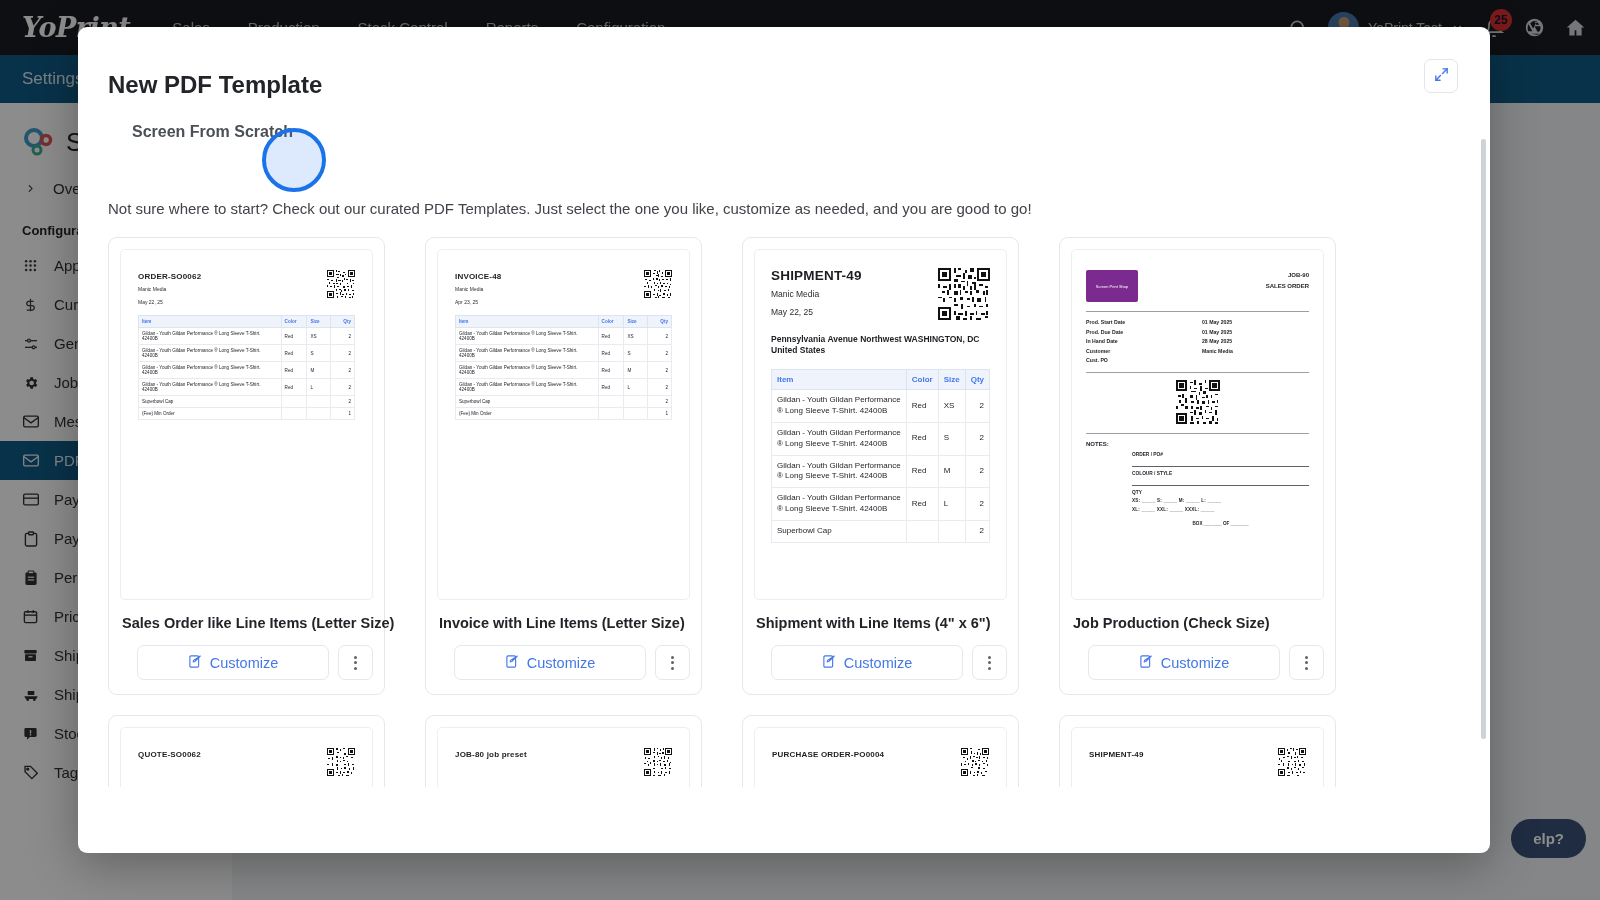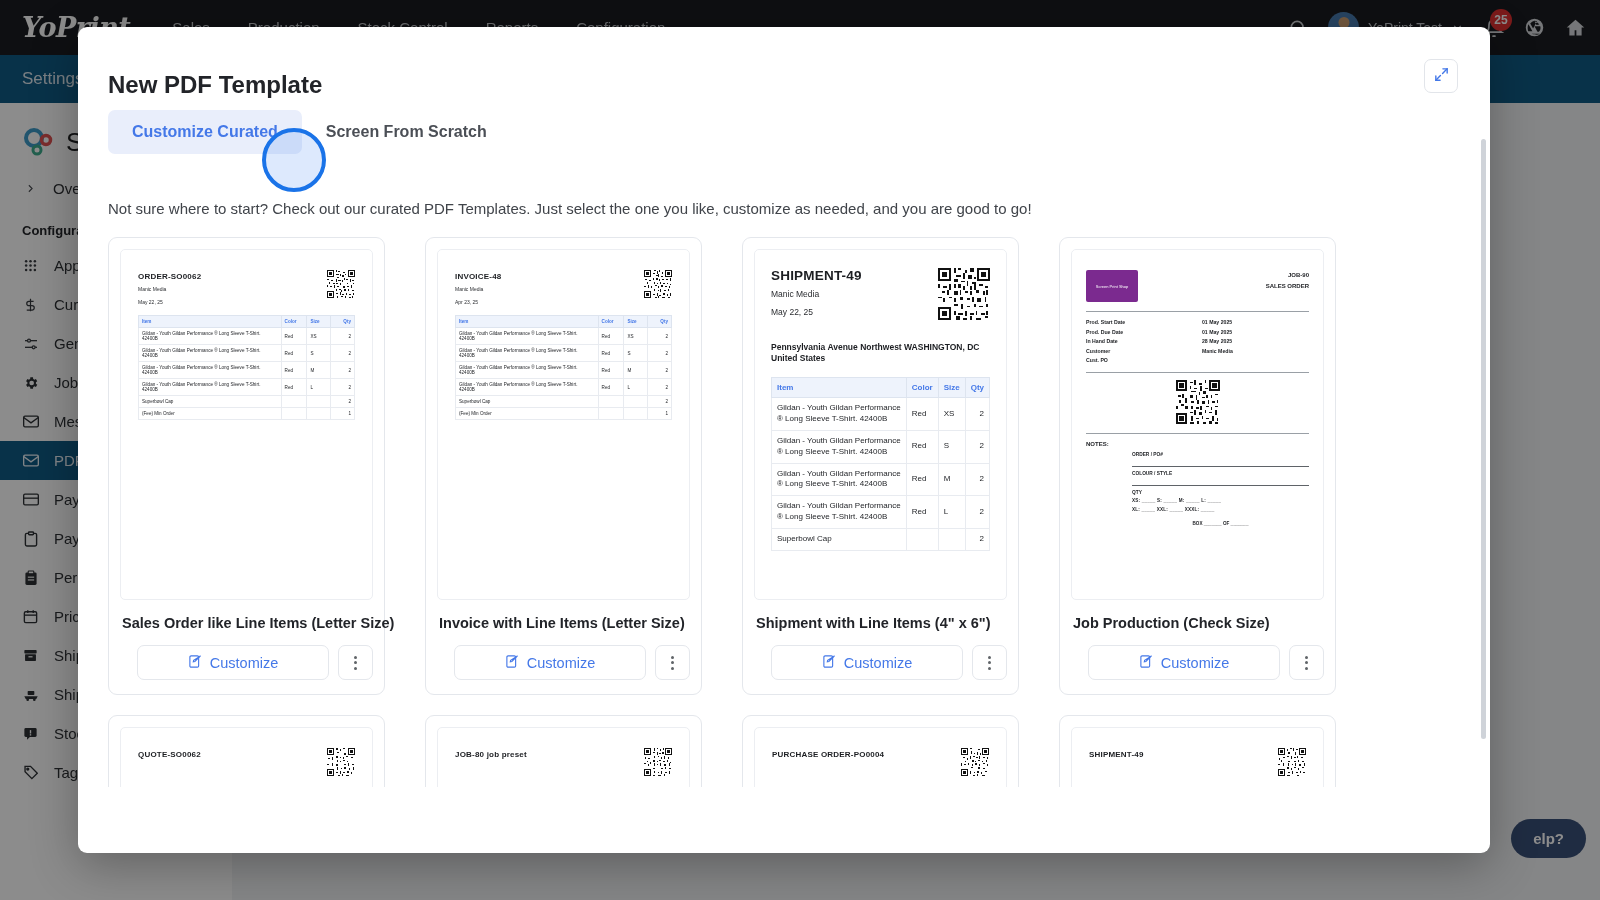--- a/index.html
+++ b/index.html
@@ -42,21 +42,21 @@
   }
   .avatar::after {
     content: ""; position: absolute; left: 50%; top: 18px;
     width: 21px; height: 17px; border-radius: 11px 11px 0 0;
     background: #d4a373; transform: translateX(-50%);
   }
   .user-name { color: #c9ccd1; font-size: 14px; font-weight: 500; }
   .bell-wrap { position: relative; }
   .badge {
     position: absolute; top: -9px; left: 6px;
-    background: #e03030; color: #ffffff; border-radius: 11px;
+    background: #e03030; color: #0f172a; border-radius: 11px;
     min-width: 22px; height: 22px; font-size: 12px; font-weight: 600;
     display: flex; align-items: center; justify-content: center; padding: 0 4px;
   }
 
   .settings-bar {
     position: absolute; top: 55px; left: 0; width: 1600px; height: 48px;
     background: #0f5b86; color: #dde7ee; font-size: 17px;
     display: flex; align-items: center; padding-left: 22px; font-weight: 400;
   }
 
@@ -161,21 +161,21 @@
   .tbl td.num, .tbl th.num { text-align: right; }
   .tbl col.c-item { width: 66%; }
   .tbl col.c-col { width: 12%; }
   .tbl col.c-size { width: 11%; }
   .tbl col.c-qty { width: 11%; }
 
   
   .doc.big { padding: 18px 16px; }
   .doc.big .doc-h { font-size: 13.5px; }
   .doc.big .doc-s { font-size: 8.5px; margin-top: 5px; line-height: 1.55; }
-  .doc.big .doc-addr { font-size: 8.5px; margin-top: 23px; font-weight: 600; line-height: 1.3; }
+  .doc.big .doc-addr { font-size: 8.5px; margin-top: 15px; font-weight: 600; line-height: 1.3; }
   .doc.big .qr { right: 16px; top: 18px; width: 52px; height: 52px; }
   .doc.big .tbl { margin-top: 13px; }
   .doc.big .tbl th { font-size: 8px; padding: 5px 5px; }
   .doc.big .tbl td { font-size: 8px; padding: 5px 5px; line-height: 1.35; }
 
   
   .jp { position: absolute; inset: 0; padding: 20px 14px; }
   .jp-logo {
     width: 52px; height: 32px; background: #7b2a8f; border-radius: 2px;
     color: #fff; font-size: 4px; display: flex; align-items: center; justify-content: center;
@@ -458,21 +458,20 @@
       <svg width="17" height="17" viewBox="0 0 24 24" fill="none" stroke="#4478e8" stroke-width="2" stroke-linecap="round">
           <polyline points="14 4 20 4 20 10"></polyline>
           <line x1="20" y1="4" x2="13.5" y2="10.5"></line>
           <polyline points="10 20 4 20 4 14"></polyline>
           <line x1="4" y1="20" x2="10.5" y2="13.5"></line>
         </svg>
     </span>
   </div>
 
   <div class="tabs">
-    <div class="tab active">Customize Curated</div>
     <div class="tab">Screen From Scratch</div>
   </div>
 
   <div class="modal-body">
     <div class="sec-sub">Not sure where to start? Check out our curated PDF Templates. Just select the one you like, customize as needed, and you are good to go!</div>
 
     <div class="grid">
 
       <div class="card">
         <div class="thumb">

